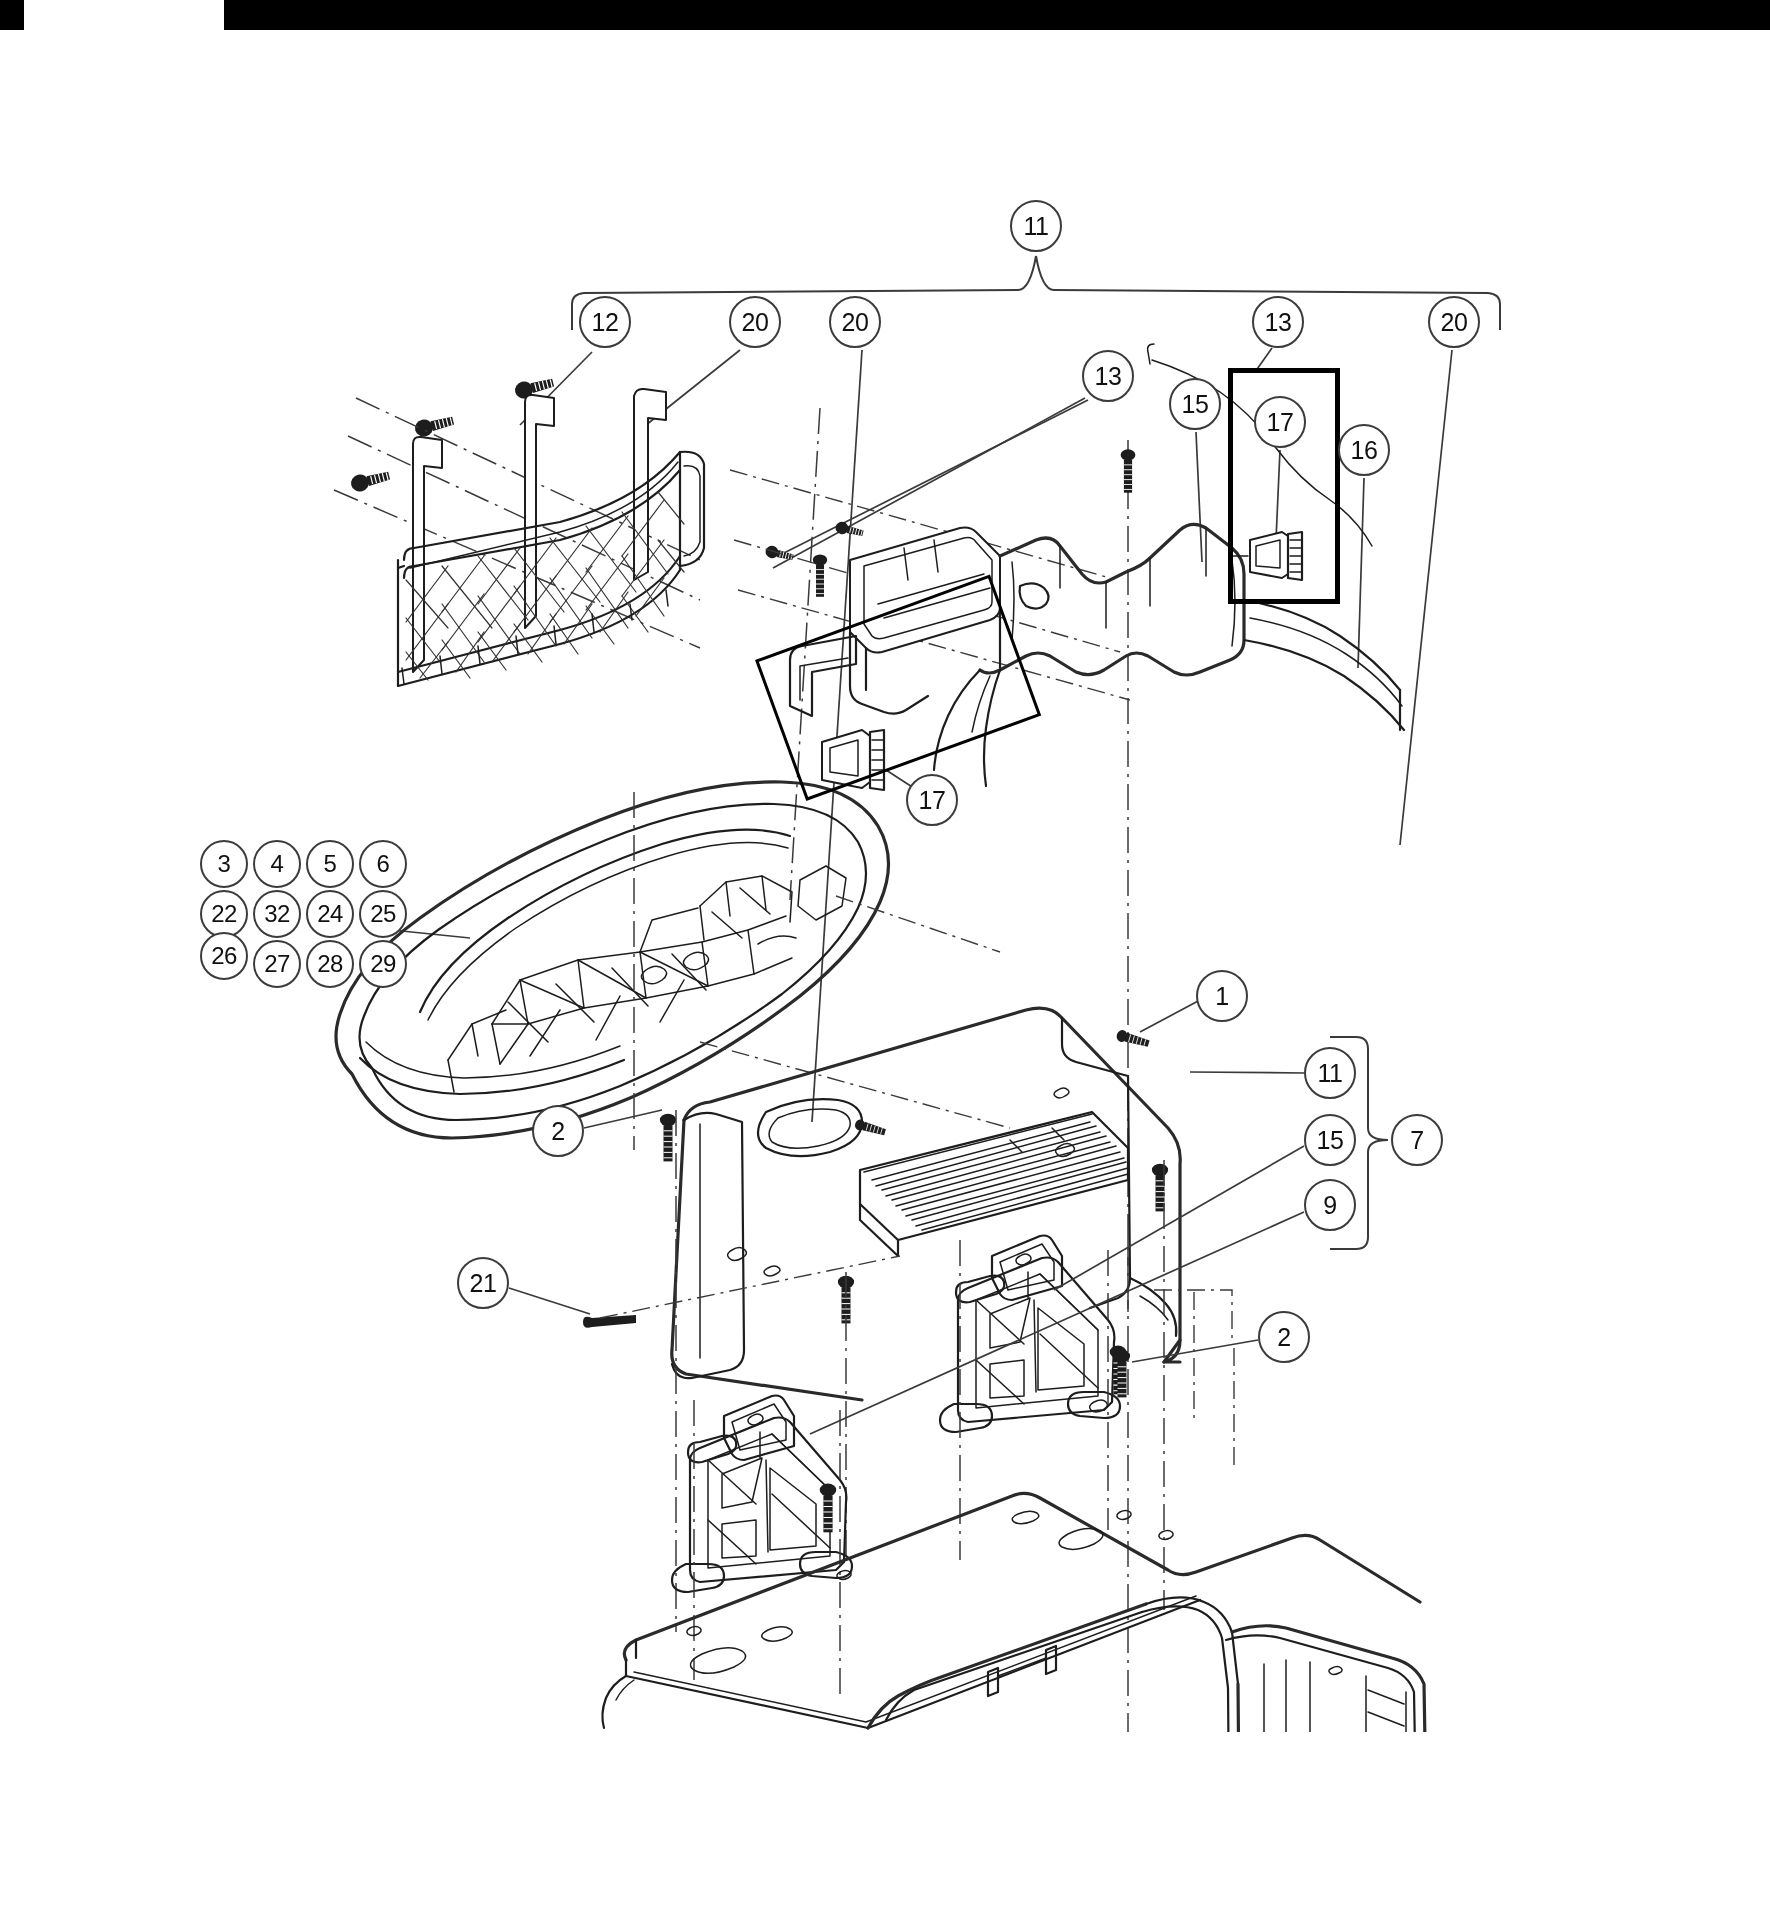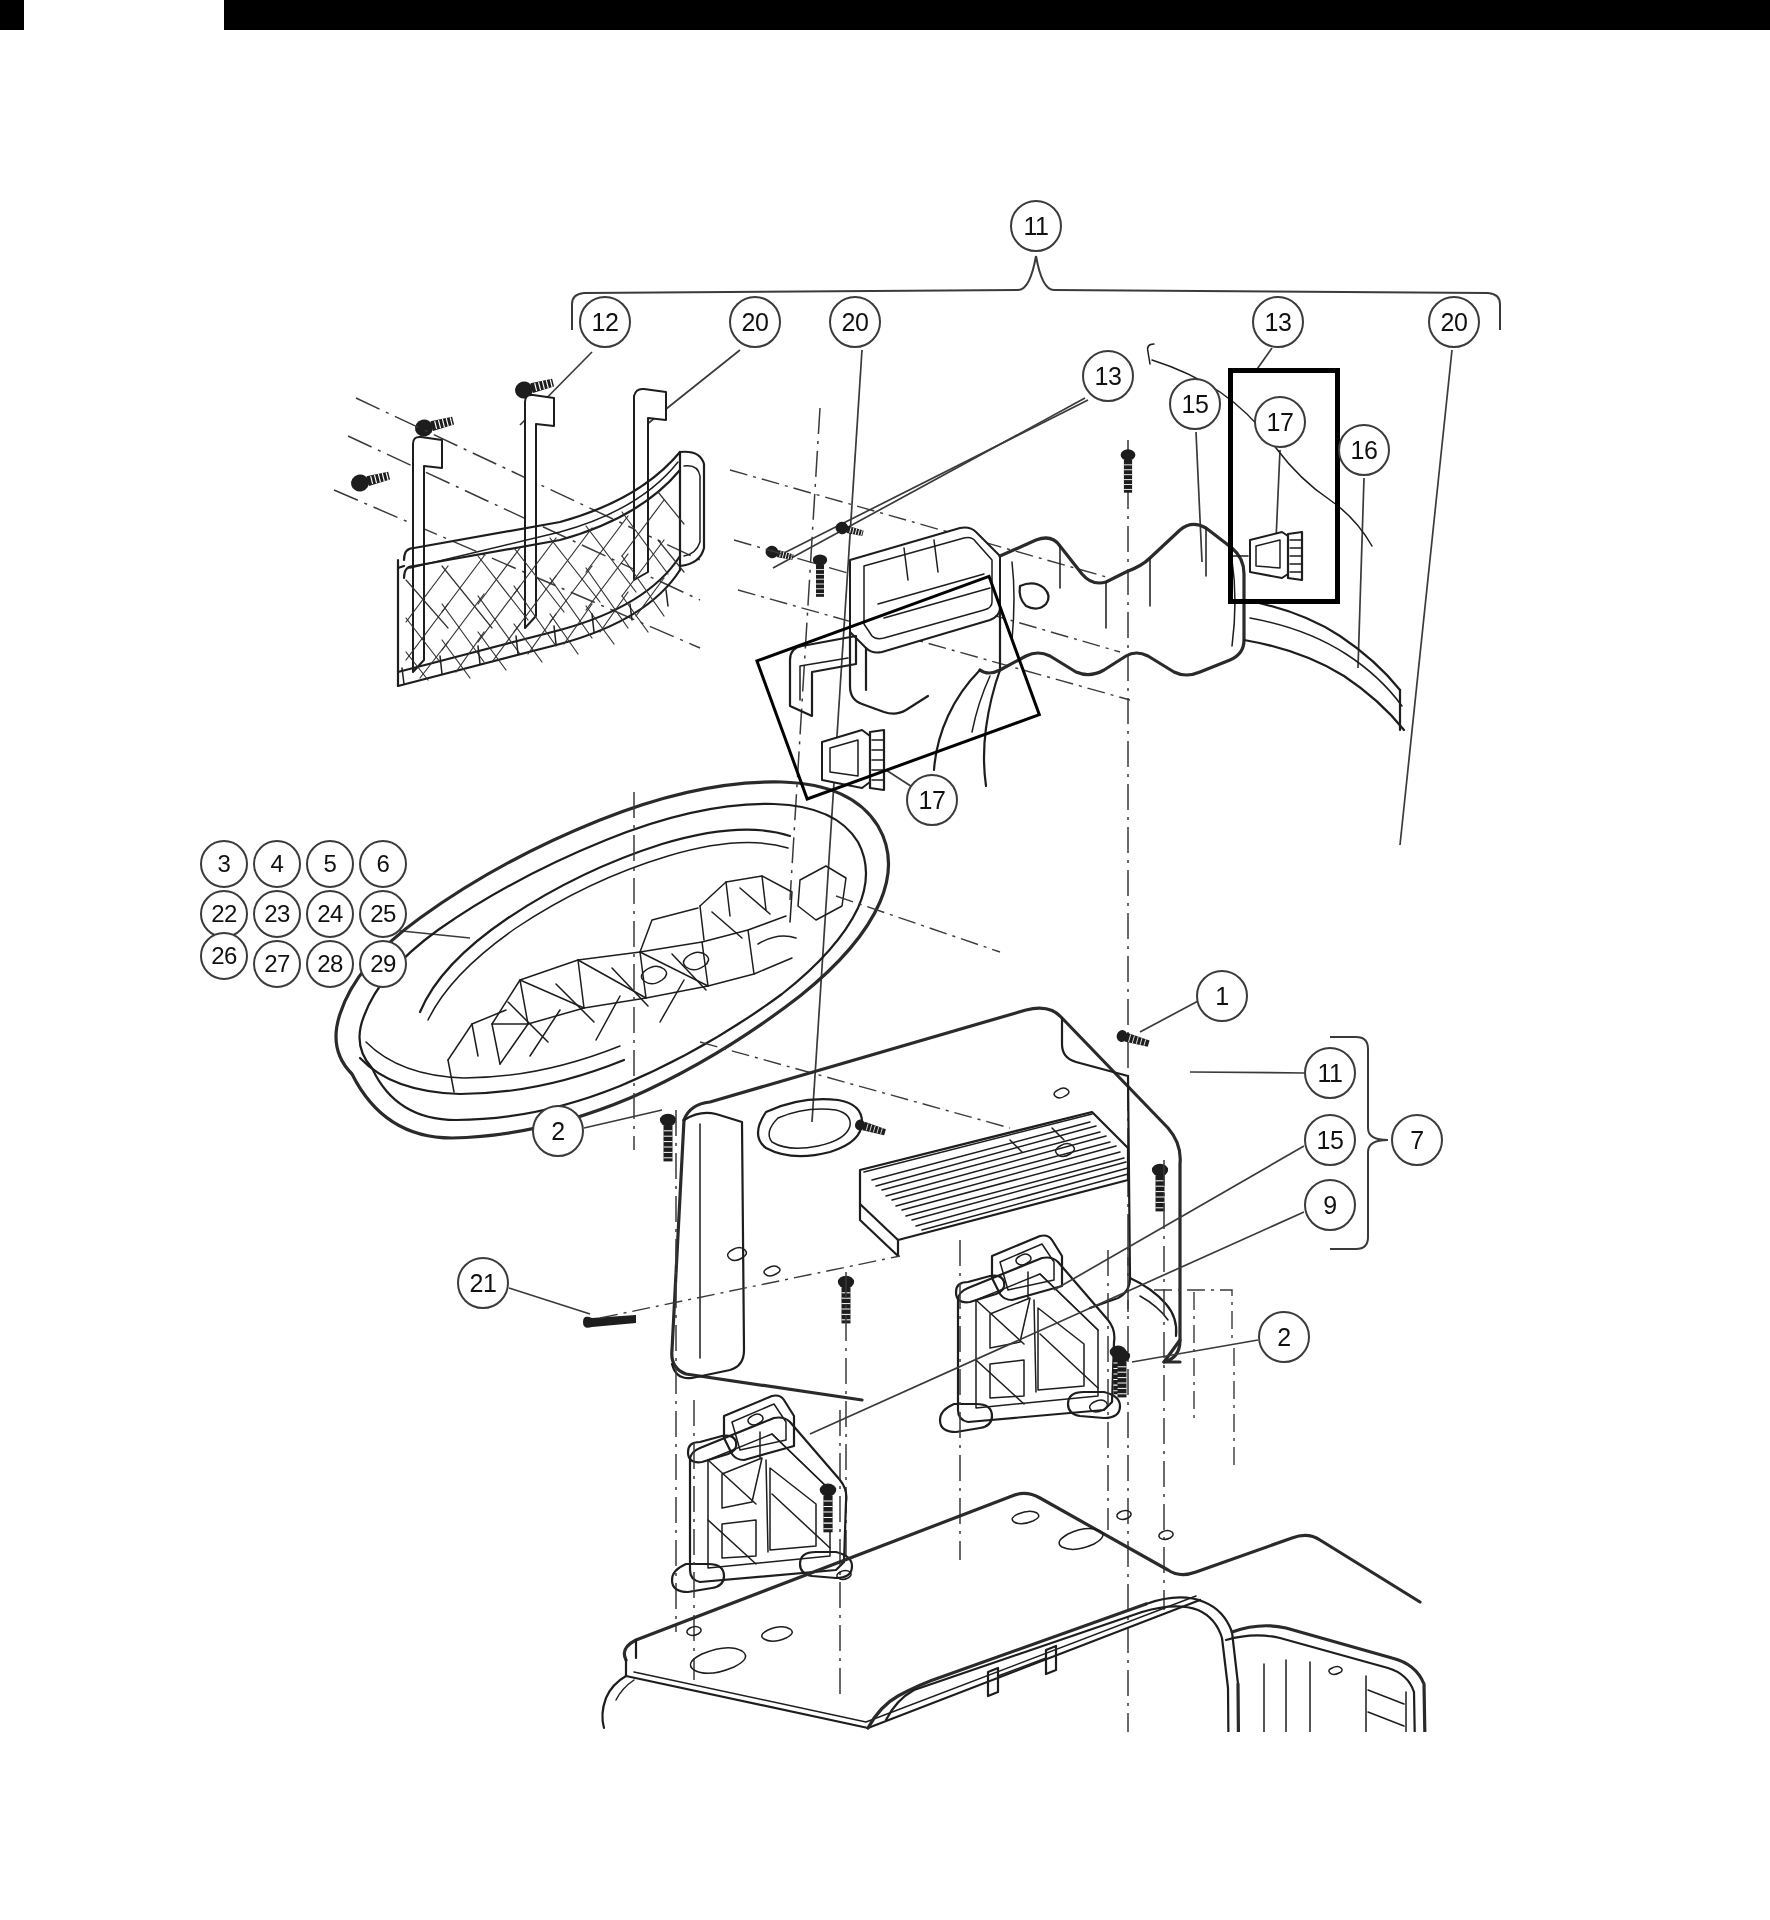--- a/index.html
+++ b/index.html
@@ -501,21 +501,21 @@
   <div class="callout" style="left:457px;  top:1257px;">21</div>
   <div class="callout" style="left:1258px; top:1311px;">2</div>
 
   <div id="parts-grid" style="position:absolute; left:200px; top:840px;">
     <div class="callout grid-bubble" style="left:0px;   top:0px;">3</div>
     <div class="callout grid-bubble" style="left:53px;  top:0px;">4</div>
     <div class="callout grid-bubble" style="left:106px; top:0px;">5</div>
     <div class="callout grid-bubble" style="left:159px; top:0px;">6</div>
 
     <div class="callout grid-bubble" style="left:0px;   top:50px;">22</div>
-    <div class="callout grid-bubble" style="left:53px;  top:50px;">23</div>
+    <div class="callout grid-bubble" style="left:53px;  top:50px;">32</div>
     <div class="callout grid-bubble" style="left:106px; top:50px;">24</div>
     <div class="callout grid-bubble" style="left:159px; top:50px;">25</div>
 
     <div class="callout grid-bubble" style="left:0px;   top:92px;">26</div>
     <div class="callout grid-bubble" style="left:53px;  top:100px;text-align:right;">27</div>
     <div class="callout grid-bubble" style="left:106px; top:100px;">28</div>
     <div class="callout grid-bubble" style="left:159px; top:100px;">29</div>
   </div>
 
 </div>

